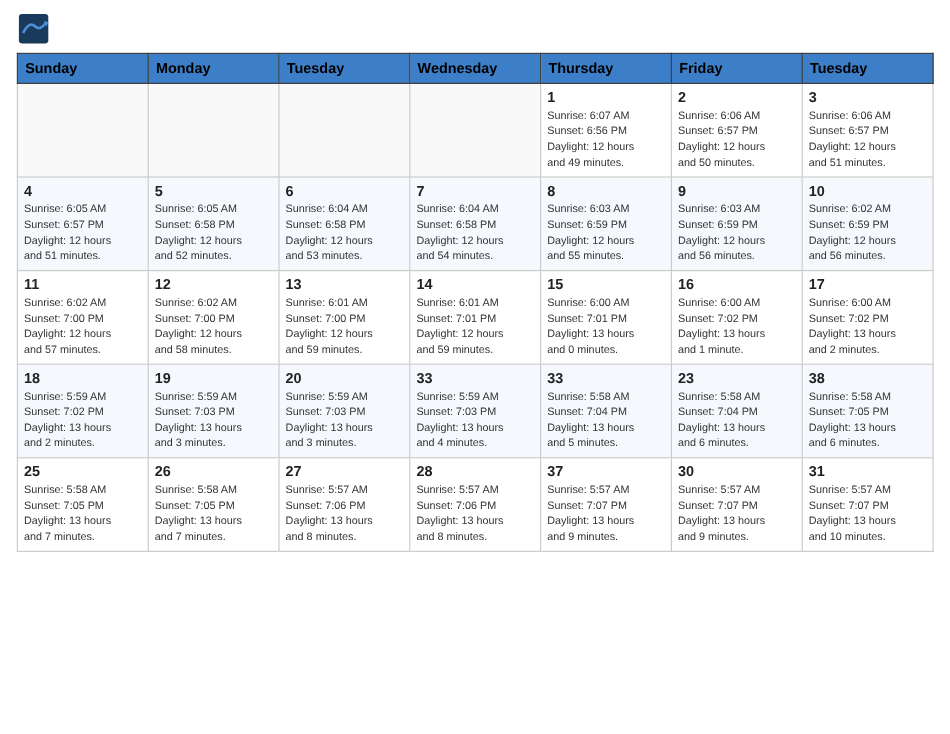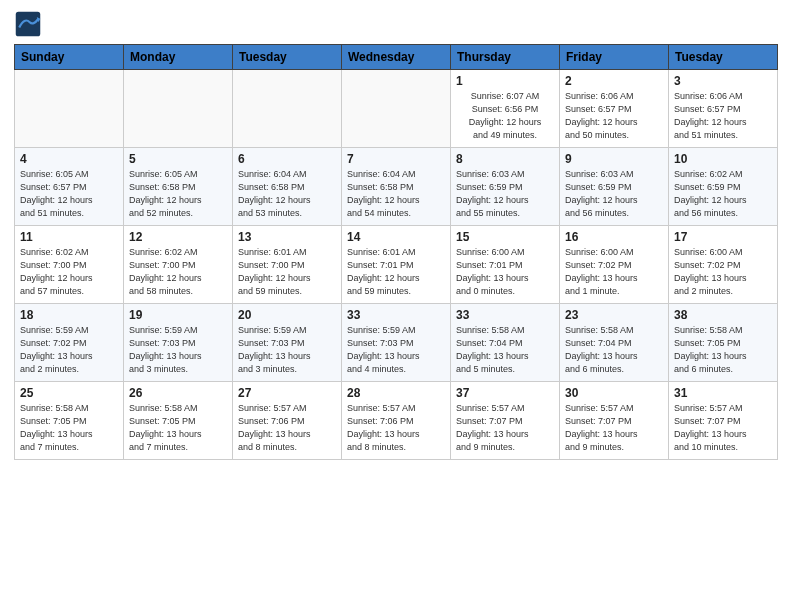--- a/index.html
+++ b/index.html
@@ -129,21 +129,21 @@
         </tr>
     </thead>
     <tbody id="calendar-body">
     <tr>
           <td class="empty"></td>
           <td class="empty"></td>
           <td class="empty"></td>
           <td class="empty"></td>
           <td>
             <span class="day-num">1</span>
-            <div class="day-info" style="white-space: pre-line; text-align: center;">Sunrise: 6:07 AM
+            <div class="day-info" style="white-space: pre-line;">Sunrise: 6:07 AM
 Sunset: 6:56 PM
 Daylight: 12 hours
 and 49 minutes.</div>
           </td>
           <td>
             <span class="day-num">2</span>
             <div class="day-info" style="white-space: pre-line;">Sunrise: 6:06 AM
 Sunset: 6:57 PM
 Daylight: 12 hours
 and 50 minutes.</div>

